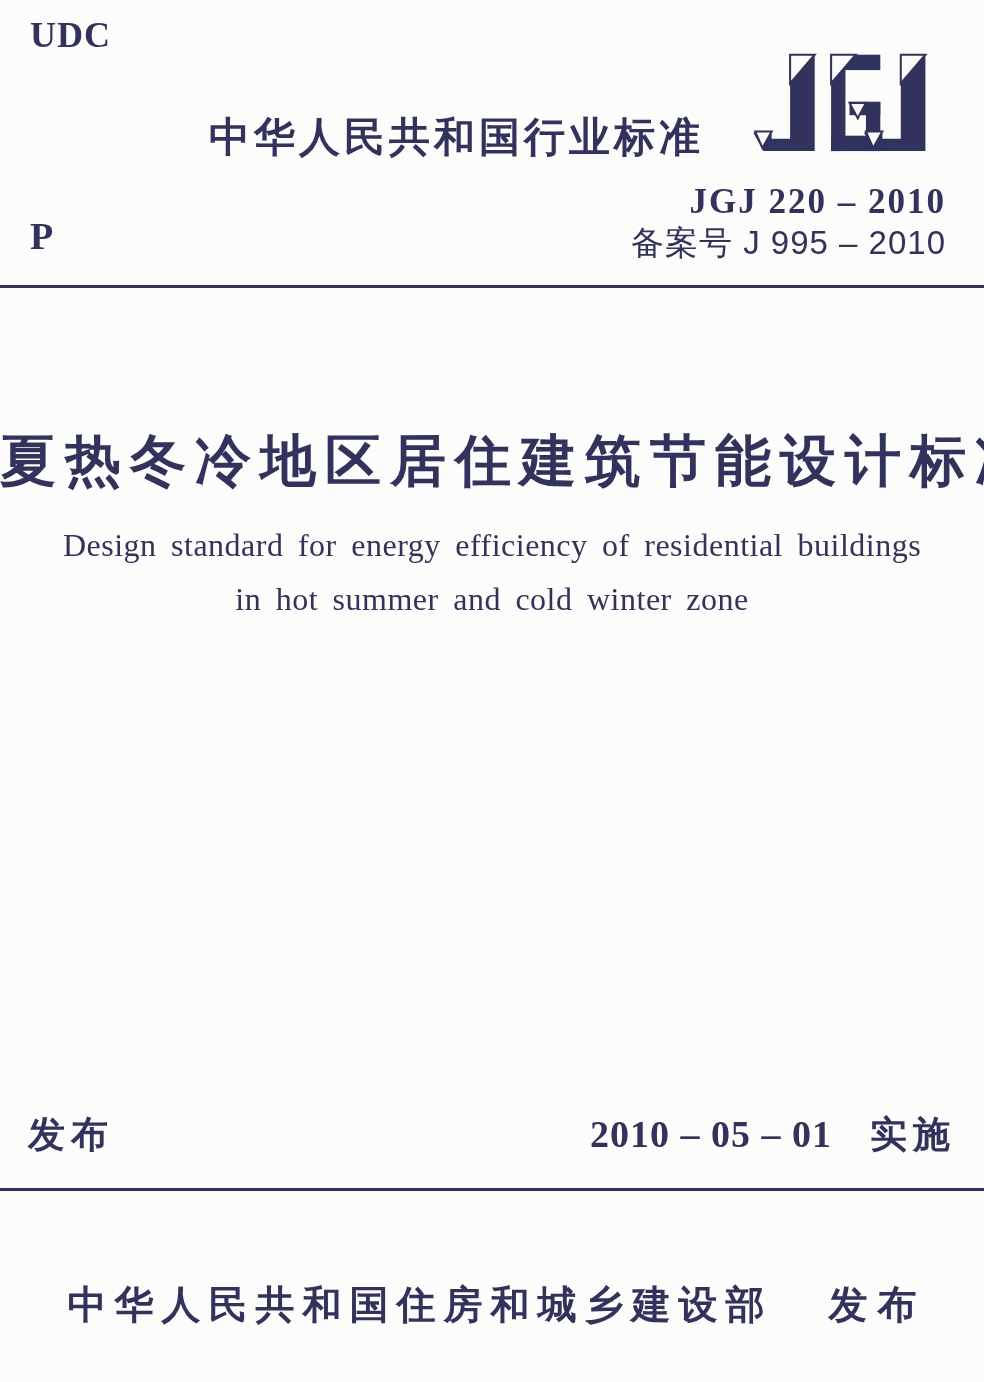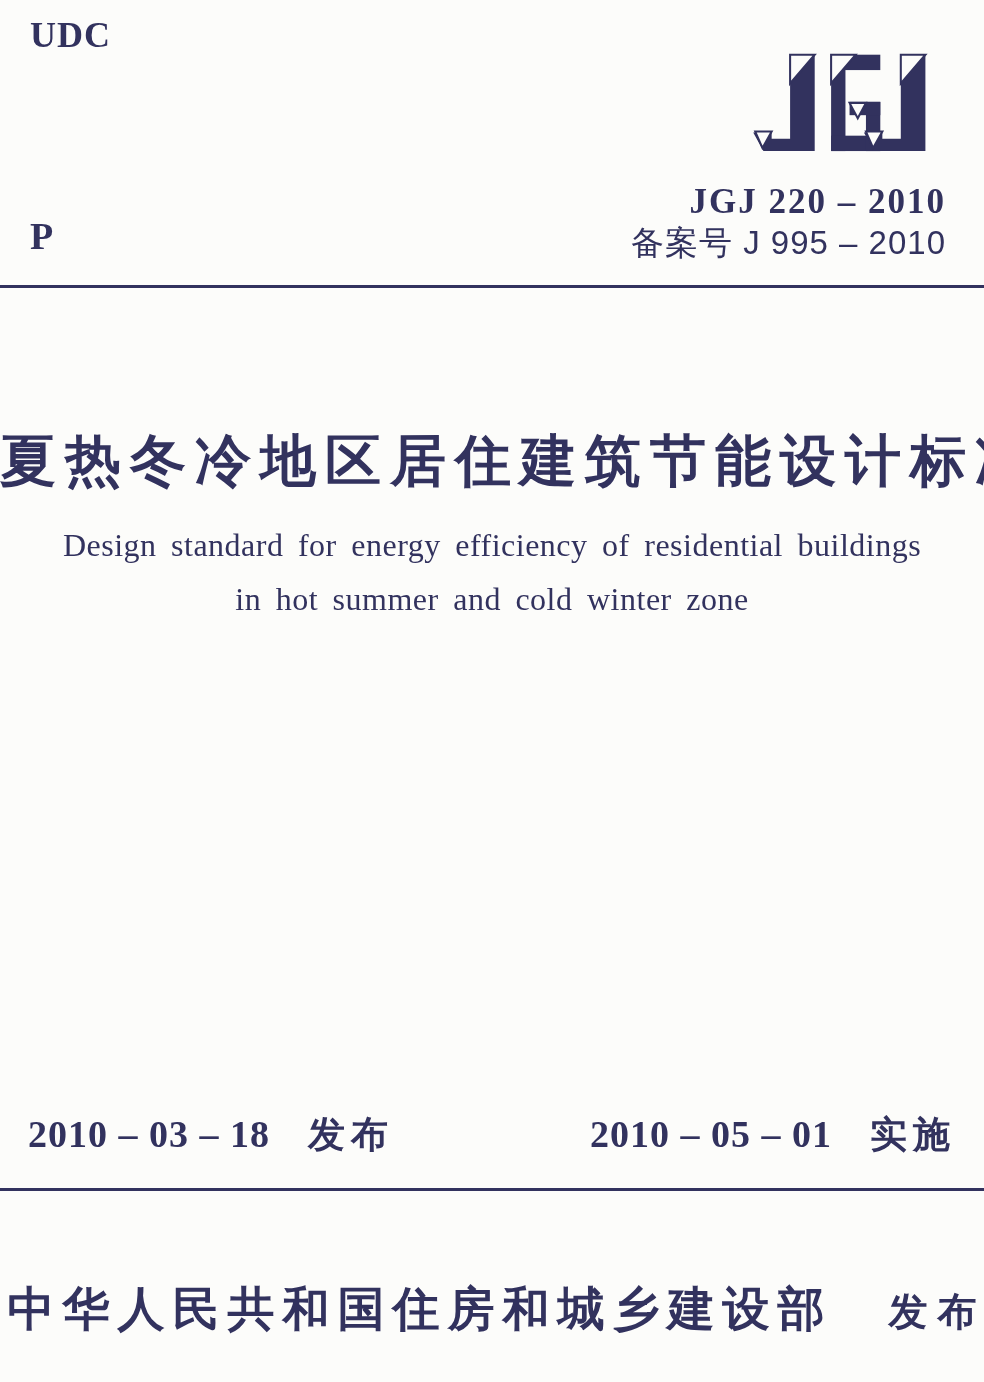--- a/index.html
+++ b/index.html
@@ -88,34 +88,35 @@
     font-family:"Liberation Sans",sans-serif;
     font-weight:bold;font-size:37px;letter-spacing:6px;margin-right:-6px;
   }
   .publisher-row{
     left:0;right:0;top:1278px;
     display:flex;justify-content:center;align-items:baseline;gap:56px;
     white-space:nowrap;
   }
   .publisher{
     font-family:"Liberation Sans",sans-serif;
-    font-weight:bold;font-size:47px;letter-spacing:8px;
+    font-weight:bold;font-size:39px;letter-spacing:8px;
   }
   .publish-label{
     font-family:"Liberation Sans",sans-serif;
     font-weight:bold;font-size:39px;letter-spacing:10px;margin-right:-10px;
   }
 </style>
 </head>
 <body>
 
 <div class="page">
 
   <div class="abs udc">UDC</div>
 
+  <div class="abs std-type">中华人民共和国行业标准</div>
 
   <div class="abs logo-box">
     <svg width="205" height="120" viewBox="0 0 200 112" aria-hidden="true">
 
       <path d="M44,4 L68,4 L68,98 L18,98 L8,80 L26,80 L26,86 L44,86 Z" fill="#32325e"></path>
       <path d="M44,4 L68,4 L44,32 Z" fill="#fcfcfa" stroke="#32325e" stroke-width="2"></path>
       <path d="M10,79 L26,79 L17,95 Z" fill="#fcfcfa" stroke="#32325e" stroke-width="2"></path>
 
       <g fill="#32325e">
         <rect x="84" y="4" width="14" height="94"></rect>
@@ -143,21 +144,20 @@
 
   <div class="abs rule rule-top"></div>
 
   <div class="abs title-zh">夏热冬冷地区居住建筑节能设计标准</div>
 
   <div class="abs title-en l2">in hot summer and cold winter zone</div>
   <div class="abs title-en l1">Design standard for energy efficiency of residential buildings</div>
 
   <div class="abs dates-row">
     <div class="date-group left">
-      <span class="date-num">2010 – 03 – 18</span>
       <span class="date-label">发布</span>
     </div>
     <div class="date-group right">
       <span class="date-num">2010 – 05 – 01</span>
       <span class="date-label">实施</span>
     </div>
   </div>
 
   <div class="abs rule rule-bottom"></div>
 

